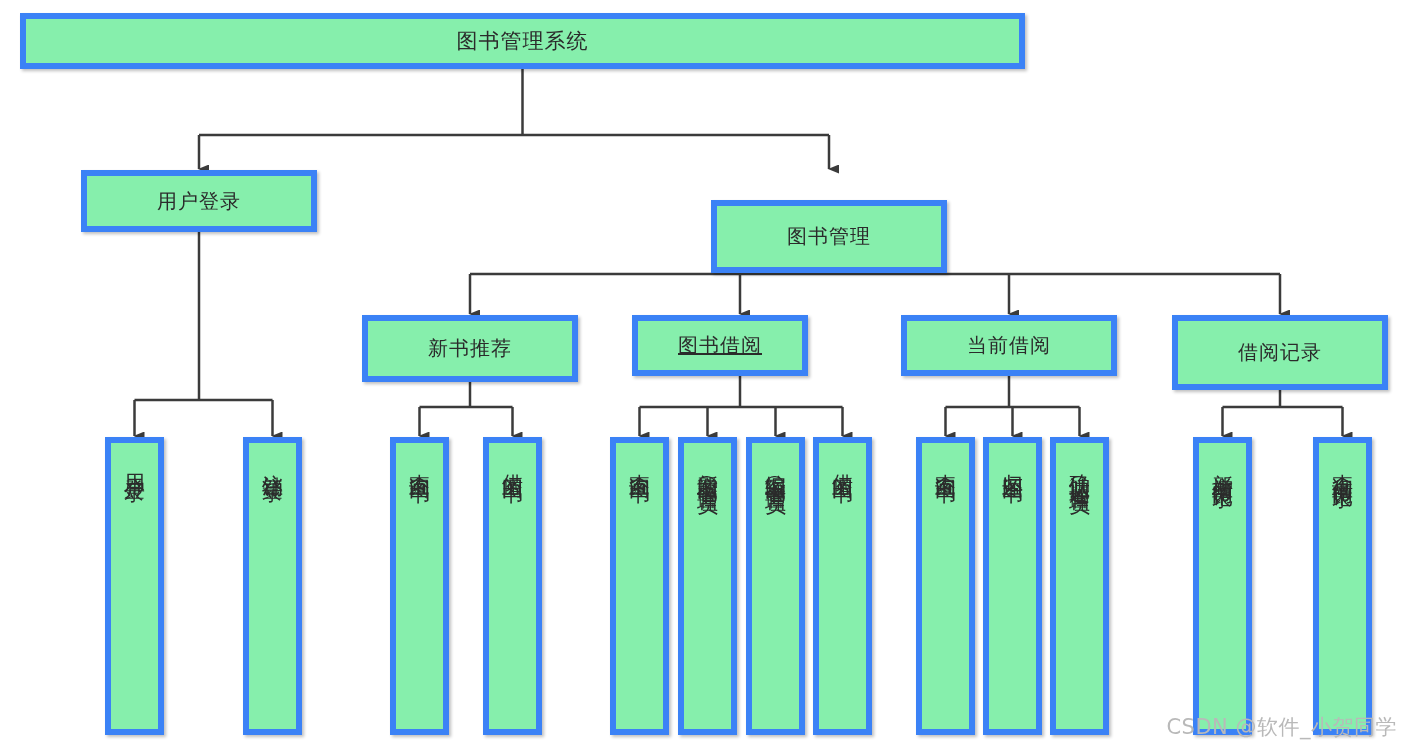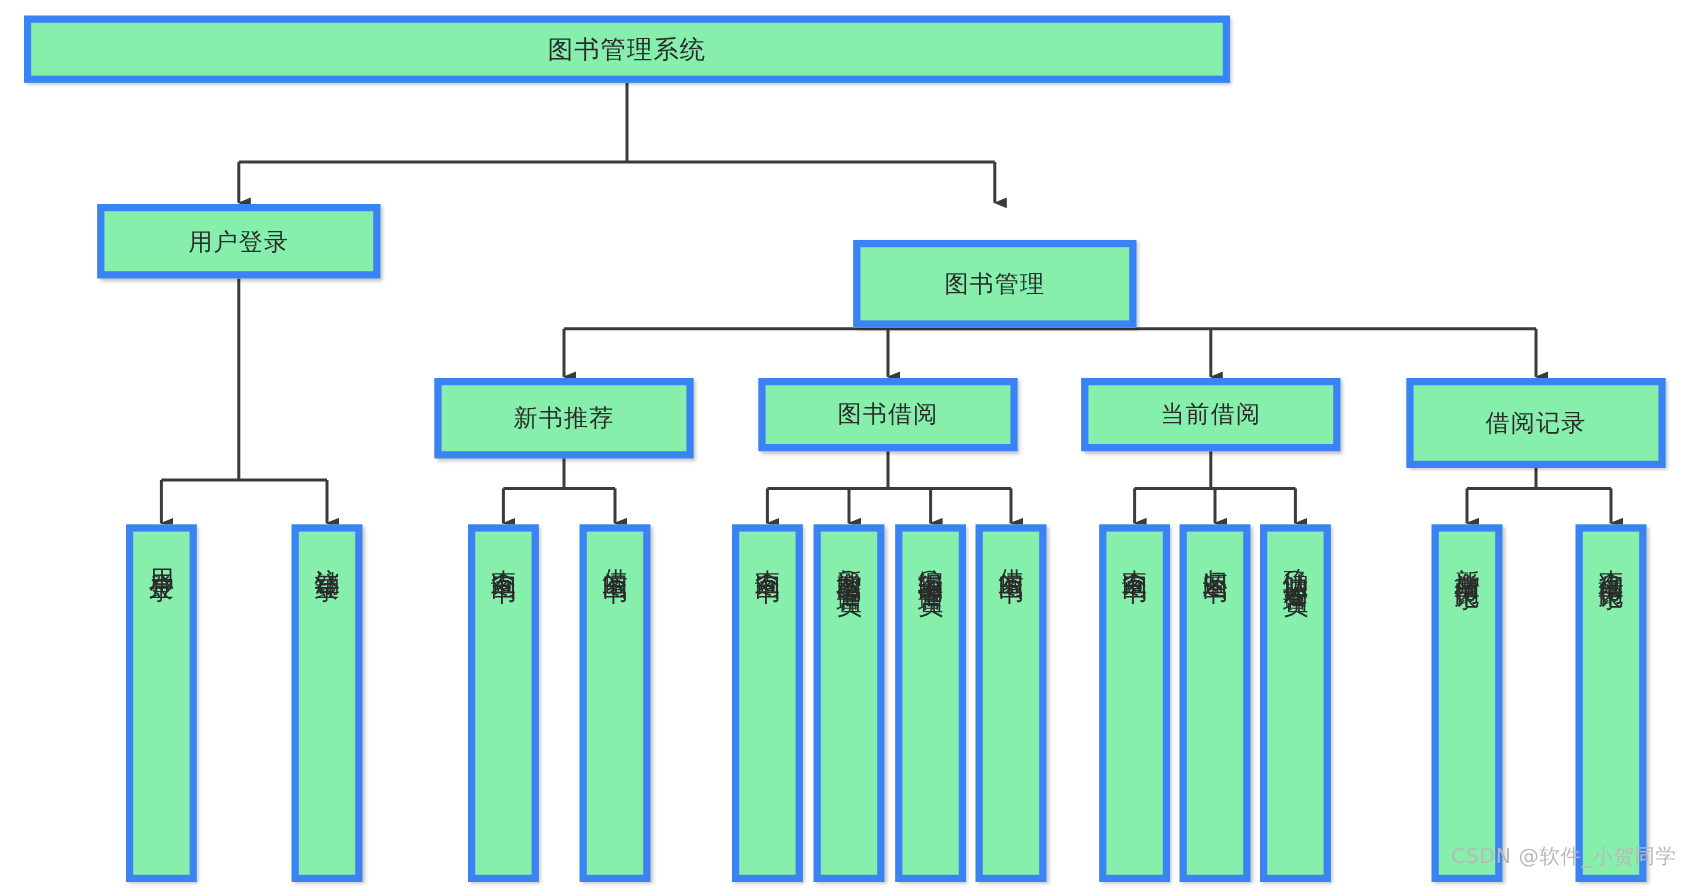--- a/index.html
+++ b/index.html
@@ -50,22 +50,22 @@
     writing-mode: vertical-rl;
     text-orientation: upright;
     font-size: 21px;
     letter-spacing: 3px;
     white-space: nowrap;
   }
   .node.root .label { font-size: 21px; }
   .watermark {
     position: absolute;
     right: 8px;
-    bottom: 22px;
-    font-size: 17px;
+    bottom: 6px;
+    font-size: 21px;
     color: #b9b9b9;
     letter-spacing: 0.5px;
     z-index: 5;
     white-space: nowrap;
     font-family: "DejaVu Sans", "Liberation Sans", sans-serif;
   }
 </style>
 </head>
 <body>
 
@@ -120,21 +120,21 @@
   <div class="node" style="left:81px;top:170px;width:236px;height:62px;">
     <span class="label">用户登录</span>
   </div>
   <div class="node" style="left:711px;top:170px;width:236px;height:73px;margin-top:30px;">
     <span class="label">图书管理</span>
   </div>
 
   <div class="node" style="left:362px;top:315px;width:216px;height:67px;">
     <span class="label">新书推荐</span>
   </div>
-  <div class="node" style="left:632px;top:315px;width:216px;height:61px;">
+  <div class="node" style="left:632px;top:315px;width:176px;height:61px;text-decoration:underline;">
     <span class="label">图书借阅</span>
   </div>
   <div class="node" style="left:901px;top:315px;width:216px;height:61px;">
     <span class="label">当前借阅</span>
   </div>
   <div class="node" style="left:1172px;top:315px;width:216px;height:75px;">
     <span class="label">借阅记录</span>
   </div>
 
   <div class="node vertical" style="left:105px;top:437px;width:59px;height:298px;">

